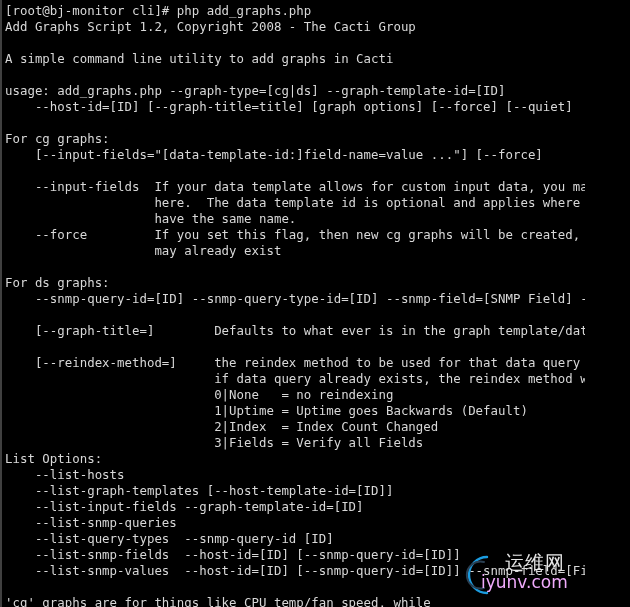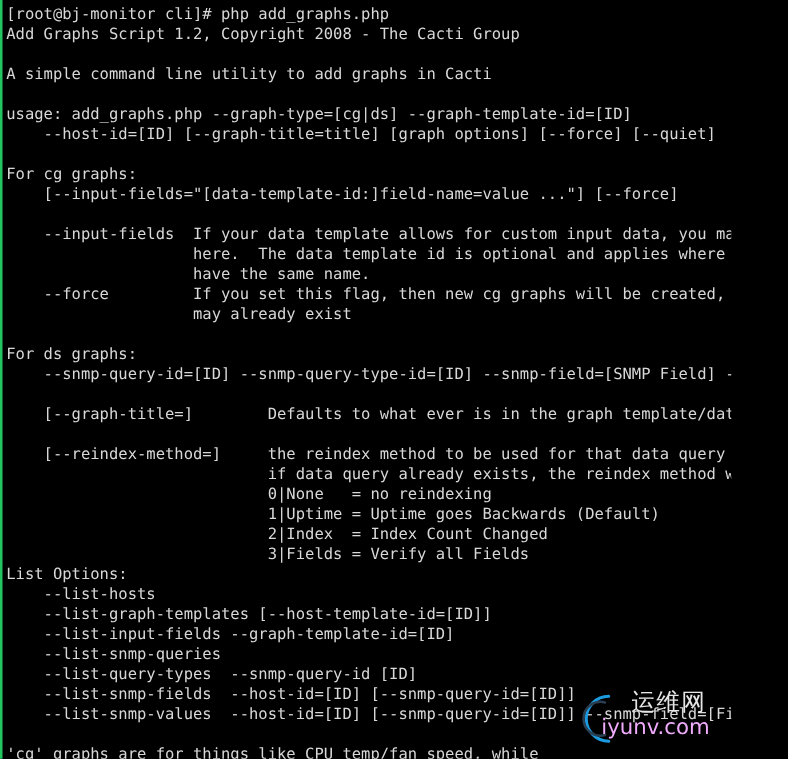--- a/index.html
+++ b/index.html
@@ -15,21 +15,21 @@
     font-family: "DejaVu Sans Mono", "Liberation Mono", monospace;
   }
 
   #terminal {
     position: relative;
     width: 585px;
     height: 607px;
     background: #000000;
     overflow: hidden;
     box-sizing: border-box;
-    border-left: 2px solid #22c55e;
+    border-left: 2px solid #404040;
   }
 
   #screen {
     position: absolute;
     left: 0;
     top: 3px;
     width: 630px;
     white-space: pre;
     font-family: "DejaVu Sans Mono", "Liberation Mono", monospace;
     font-size: 12.4px;

